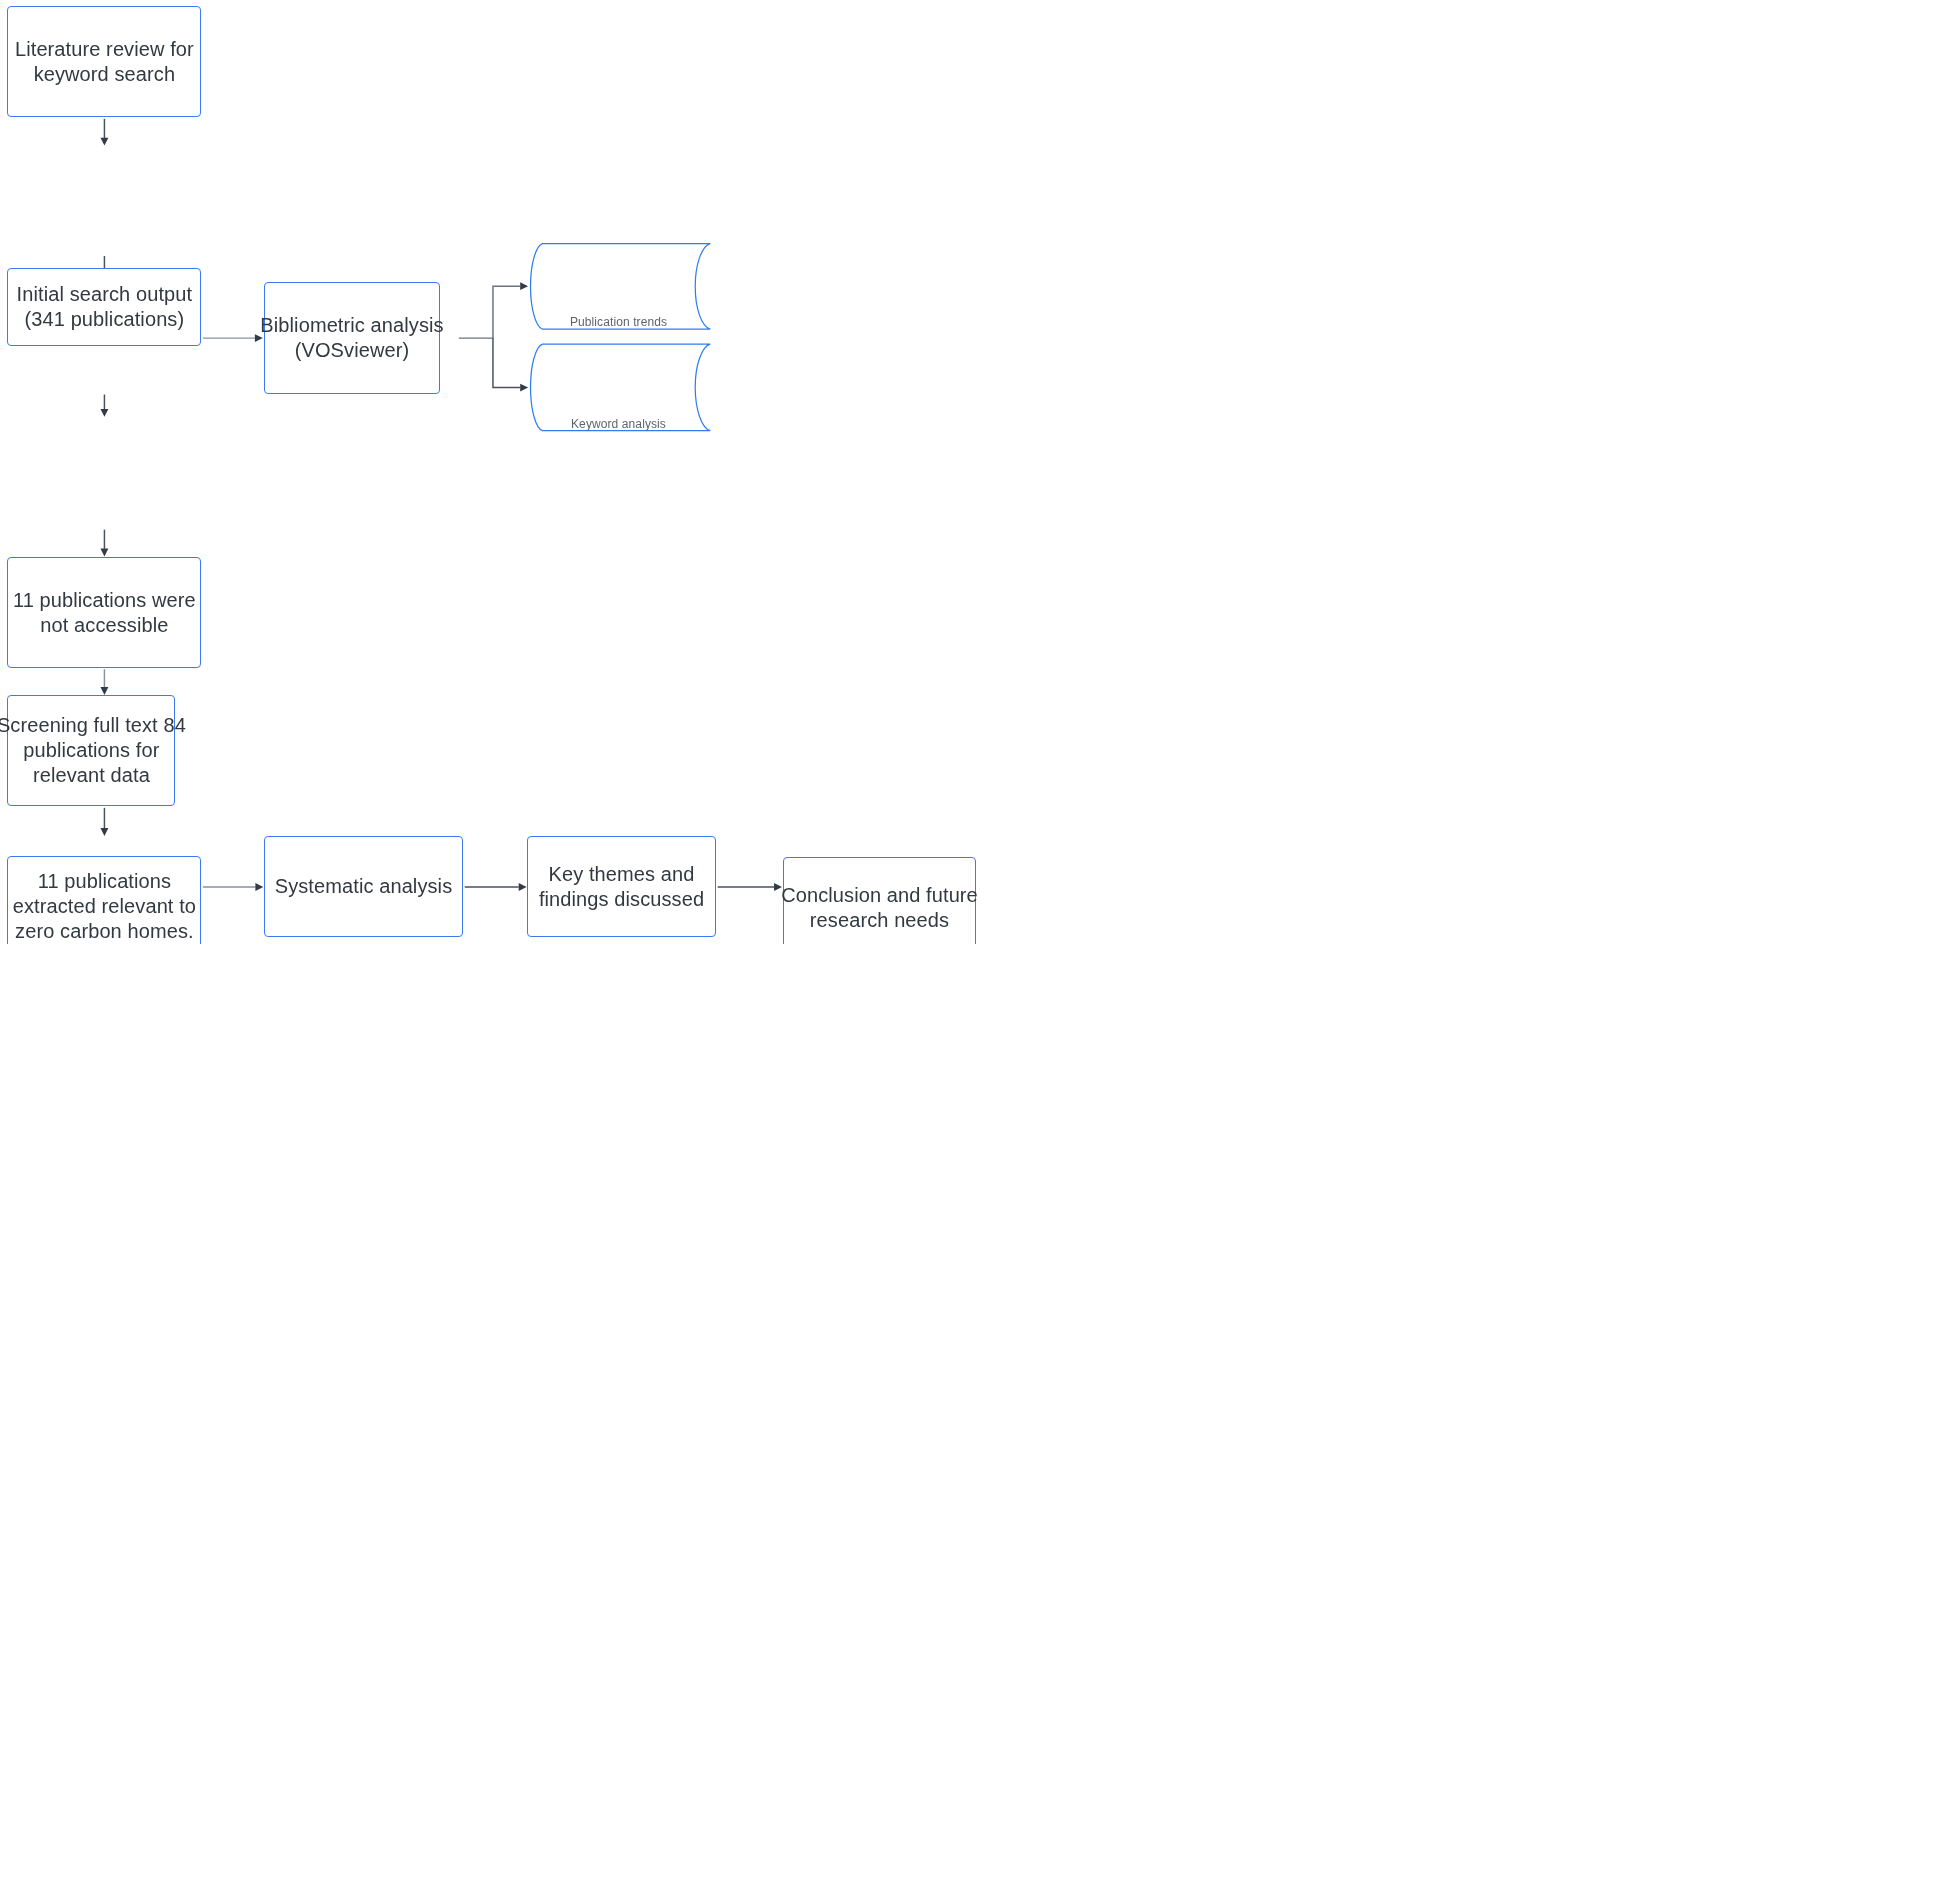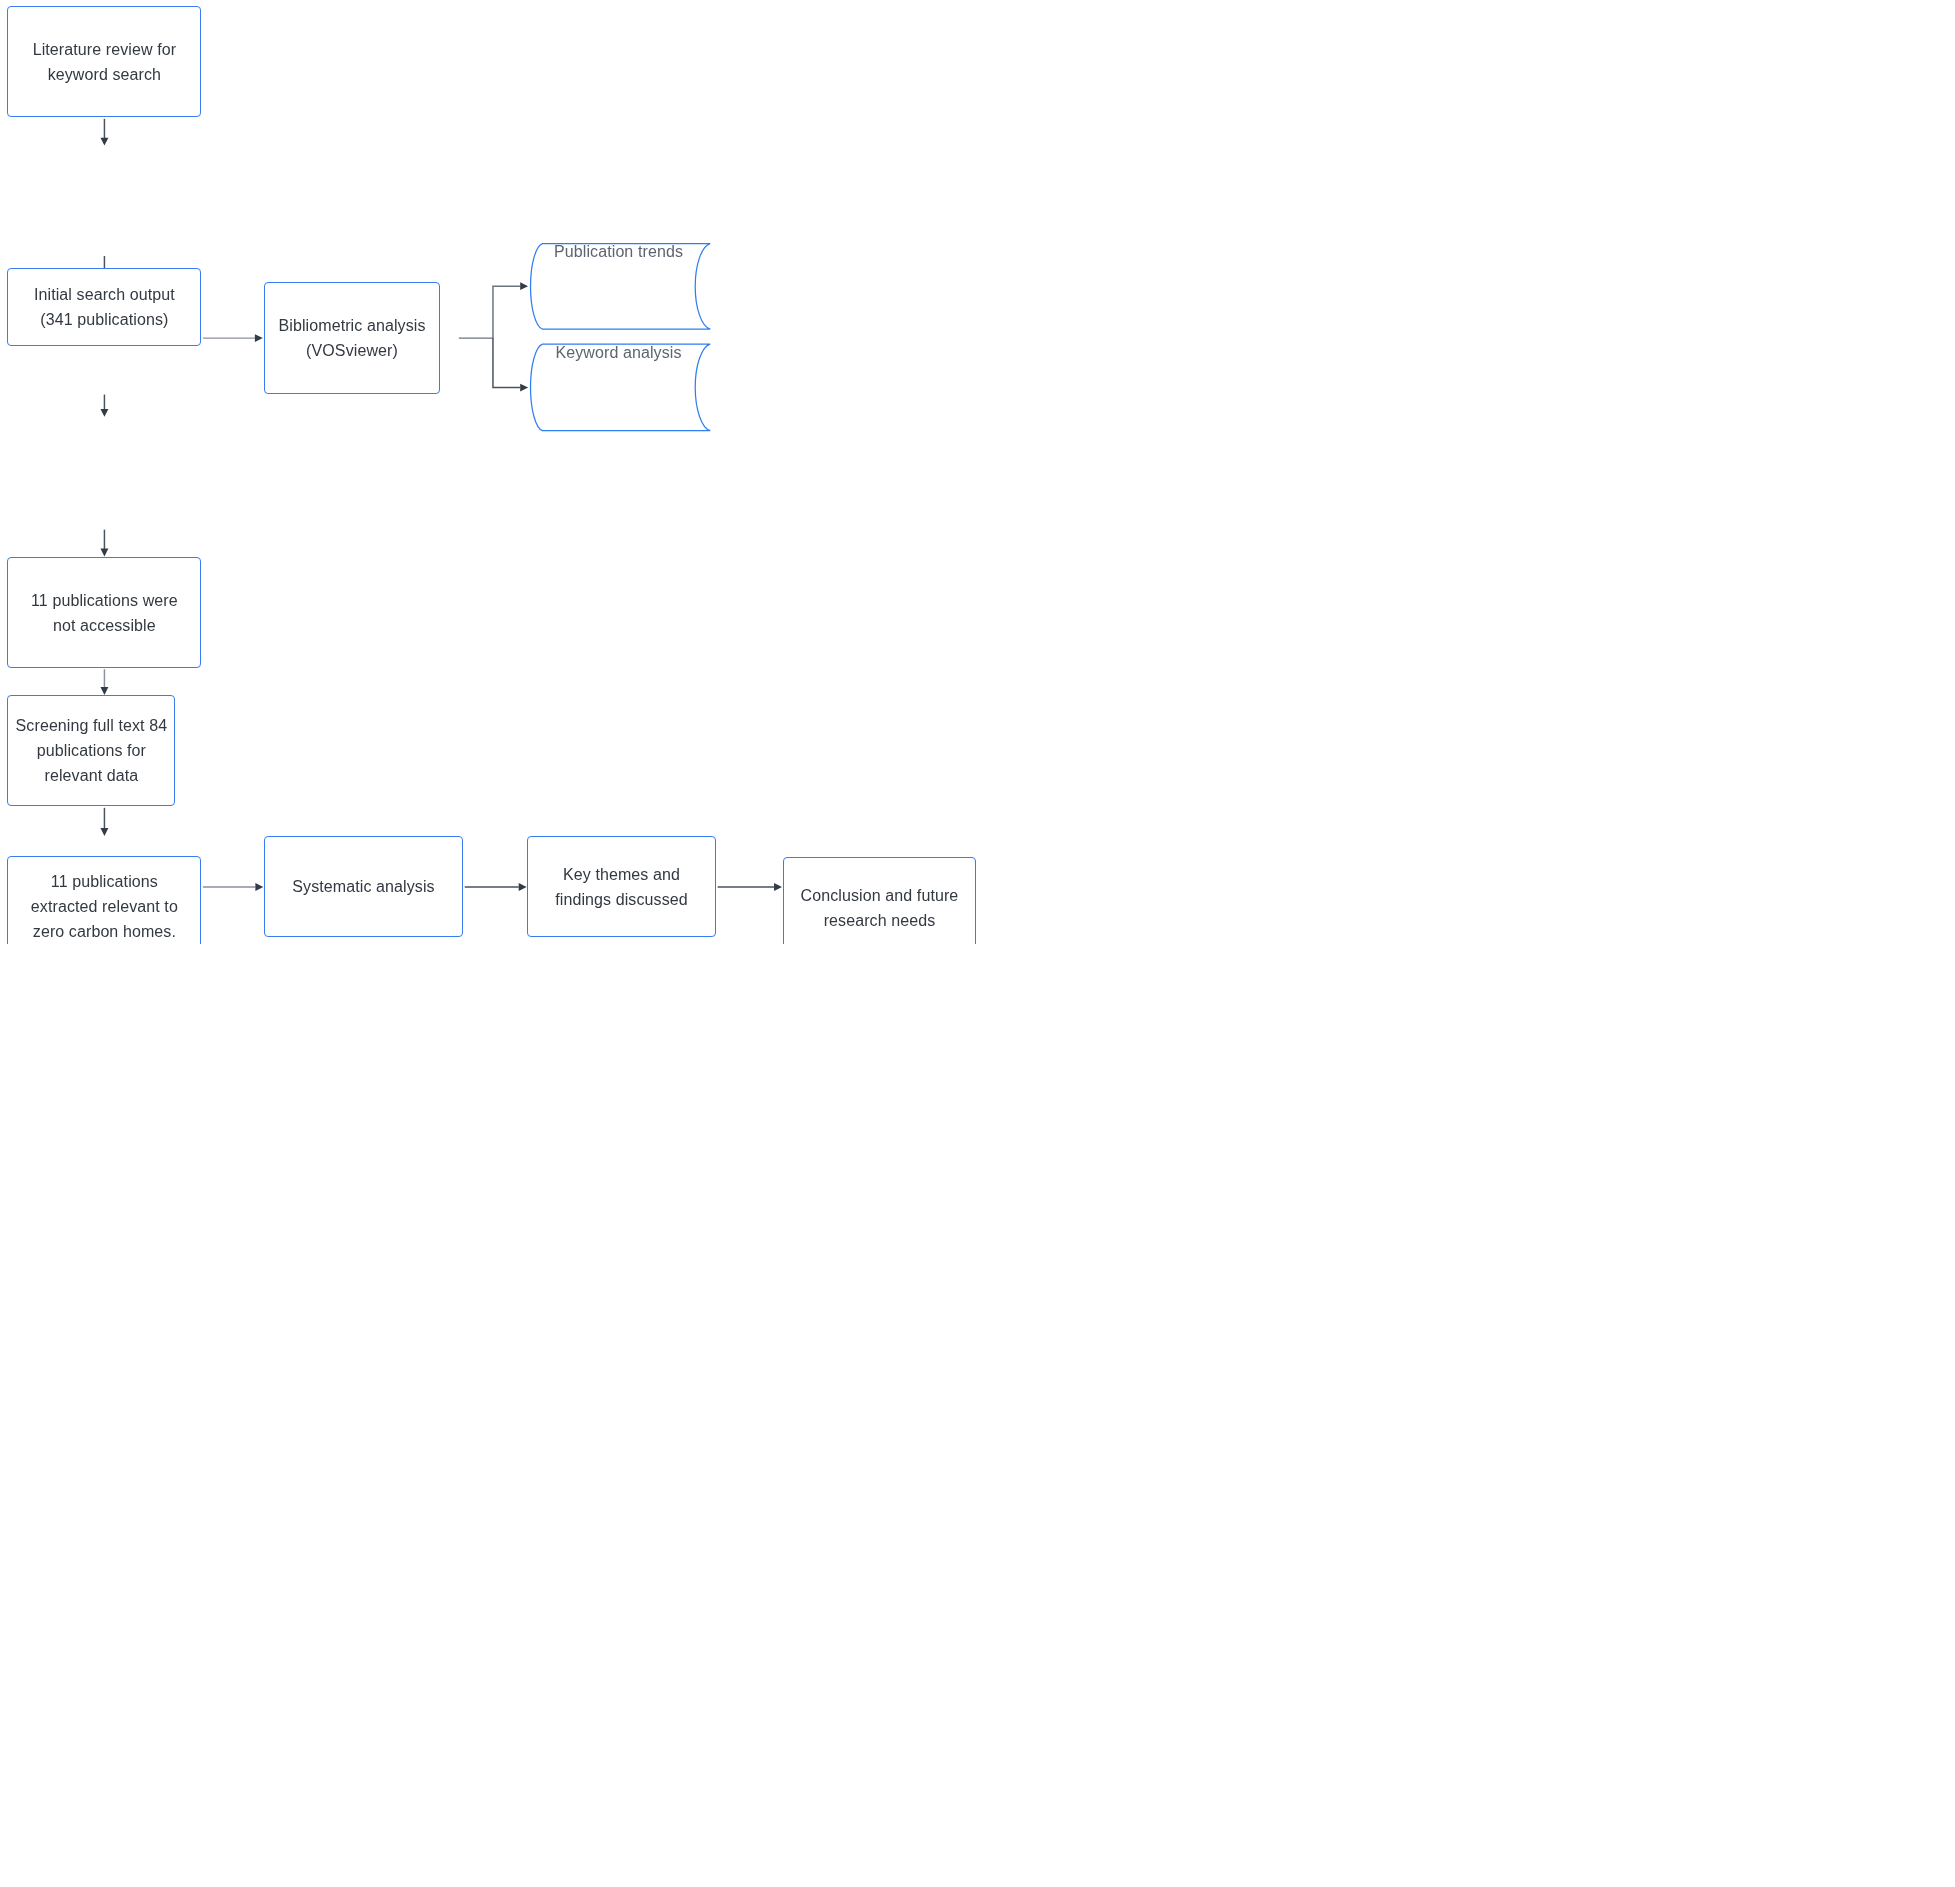--- a/index.html
+++ b/index.html
@@ -27,37 +27,37 @@
     box-sizing: border-box;
     background: #ffffff;
     border: 1.2px solid #3a7cef;
     border-radius: 4px;
     display: flex;
     flex-direction: column;
     align-items: center;
     justify-content: center;
     text-align: center;
     color: #333941;
-    font-size: 16px;
+    font-size: 20px;
     line-height: 25px;
     letter-spacing: 0.1px;
   }
   .node .line {
     display: block;
     white-space: nowrap;
   }
   .cyl-label {
     position: absolute;
     z-index: 1;
     display: flex;
-    align-items: flex-start;
+    align-items: flex-end;
     justify-content: center;
     text-align: center;
     color: #5d6470;
-    font-size: 16px;
+    font-size: 12px;
     letter-spacing: 0.1px;
   }
   svg .flow-line {
     stroke-width: 3px;
     fill: none;
   }
 </style>
 </head>
 <body>
 

